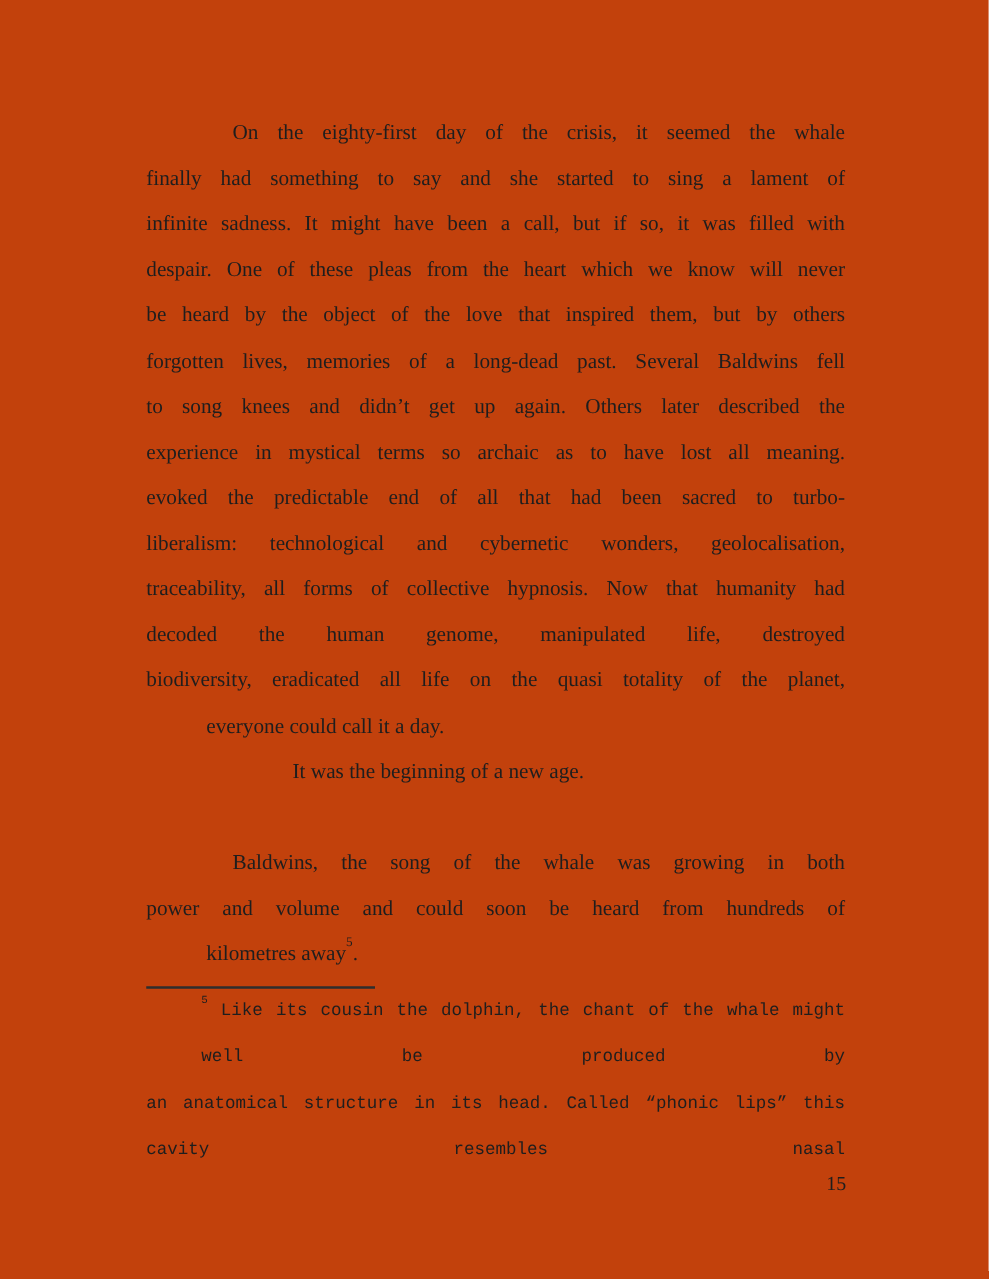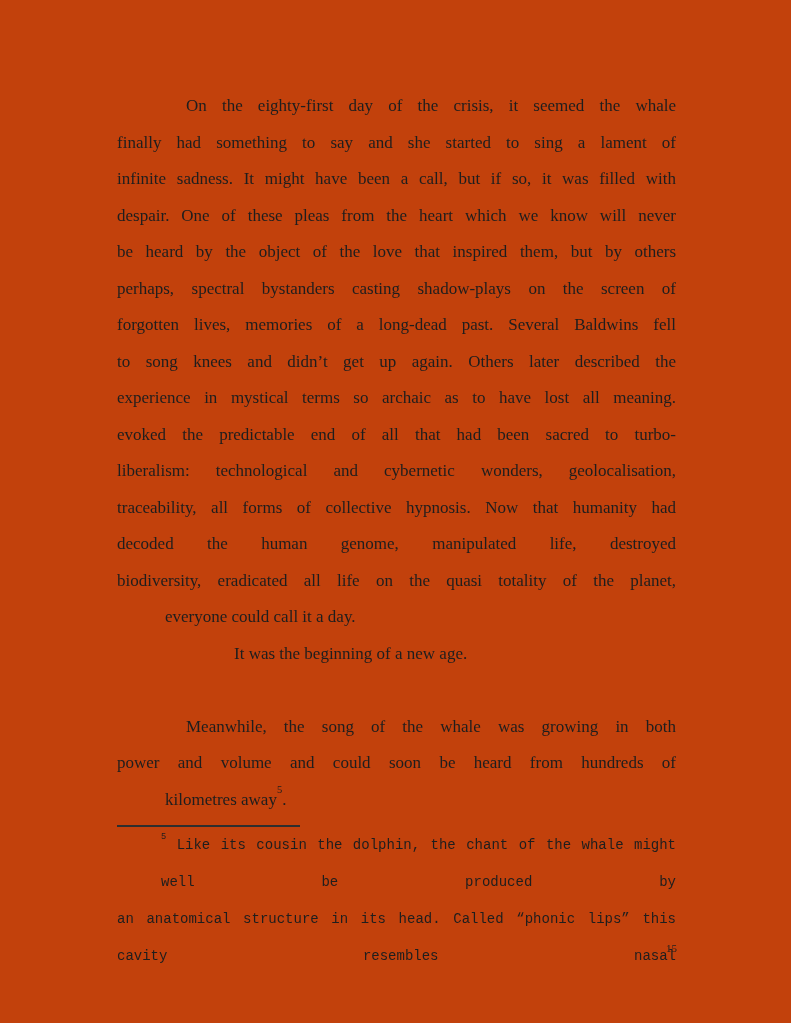--- a/index.html
+++ b/index.html
@@ -52,56 +52,55 @@
     text-align: justify;
     text-align-last: justify;
     text-justify: inter-word;
     font-family: Liberation Mono, monospace;
   }
   .fn-line.fn-indent { padding-left: 44px; }
   .page-number {
     position: absolute;
     right: 114px;
     top: 936px;
-    font-size: 11px;
+    font-size: 16px;
     line-height: 24px;
   }
 </style>
 </head>
 <body>
 
 <div class="page">
   <div class="content">
 
     <div>
       <div class="line indent">On the eighty-first day of the crisis, it seemed the whale</div>
       <div class="line">finally had something to say and she started to sing a lament of</div>
       <div class="line">infinite sadness. It might have been a call, but if so, it was filled with</div>
       <div class="line">despair. One of these pleas from the heart which we know will never</div>
       <div class="line">be heard by the object of the love that inspired them, but by others</div>
-      <div class="line">perhaps, spectral bystanders casting shadow-plays on the screen of</div>
       <div class="line">forgotten lives, memories of a long-dead past. Several Baldwins fell</div>
       <div class="line">to song knees and didn’t get up again. Others later described the</div>
       <div class="line">experience in mystical terms so archaic as to have lost all meaning.</div>
       <div class="line">evoked the predictable end of all that had been sacred to turbo-</div>
       <div class="line">liberalism: technological and cybernetic wonders, geolocalisation,</div>
       <div class="line">traceability, all forms of collective hypnosis. Now that humanity had</div>
       <div class="line">decoded the human genome, manipulated life, destroyed</div>
       <div class="line">biodiversity, eradicated all life on the quasi totality of the planet,</div>
       <div class="line left">everyone could call it a day.</div>
     </div>
 
     <div>
       <div class="line left indent">It was the beginning of a new age.</div>
     </div>
 
     <div class="blank-line"></div>
 
     <div>
-      <div class="line indent">Meanwhile, the song of the whale was growing in both</div>
+      <div class="line indent">Baldwins, the song of the whale was growing in both</div>
       <div class="line">power and volume and could soon be heard from hundreds of</div>
       <div class="line left"><span>kilometres away</span><sup>5</sup><span>.</span></div>
     </div>
 
     <div class="footnote-sep"></div>
 
     <div>
       <div class="fn-line fn-indent"><sup>5</sup><span> Like its cousin the dolphin, the chant of the whale might well be produced by</span></div>
       <div class="fn-line">an anatomical structure in its head. Called “phonic lips” this cavity resembles nasal</div>
     </div>

